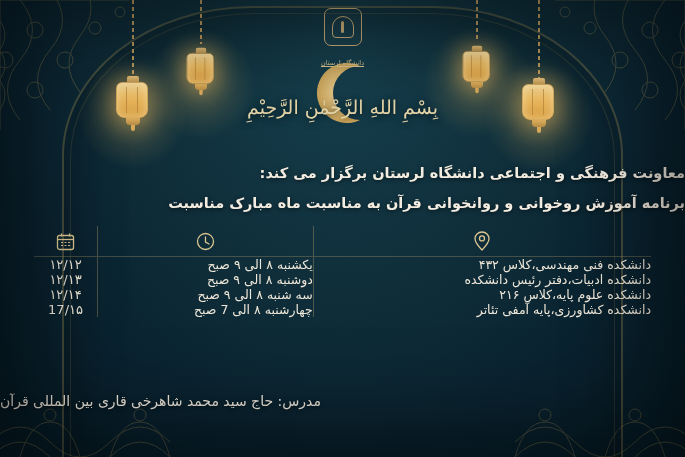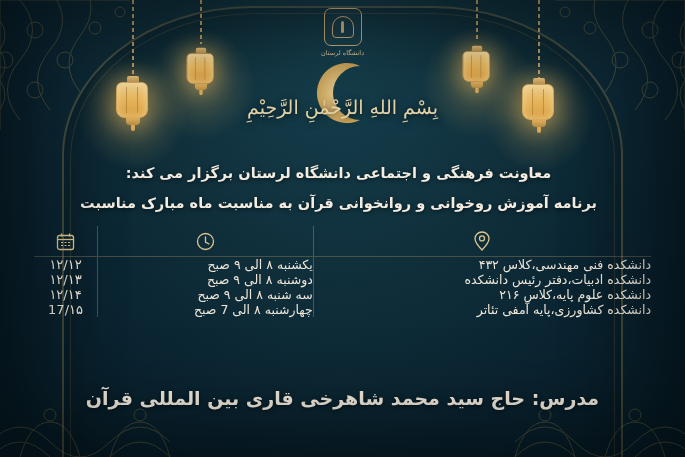--- a/index.html
+++ b/index.html
@@ -87,25 +87,26 @@
     position: absolute;
     left: 50%;
     top: 12px;
     width: 3px;
     height: 12px;
     margin-left: -1.5px;
     background: #cdb079;
     border-radius: 2px;
   }
   .logo-text {
-    margin-top: 3px;
+    margin-top: 13px;
     font-size: 6.5px;
     color: #d8c391;
     letter-spacing: 0.2px;
     white-space: nowrap;
+    text-decoration: underline;
   }
 
   
   .lantern {
     position: absolute;
     top: 0;
     z-index: 5;
   }
   .chain {
     width: 2px;
@@ -187,22 +188,22 @@
     color: #e7d6a8;
     letter-spacing: 1px;
     white-space: nowrap;
     text-shadow: 0 1px 6px rgba(0,0,0,0.65);
   }
 
   
   .headline {
     position: absolute;
     top: 160px;
-    left: 0; right: 8px;
-    text-align: center;
+    left: 0; right: 0;
+    text-align: right;
     z-index: 6;
     color: #f3ece0;
   }
   .headline .l1 {
     font-size: 14.5px;
     font-weight: bold;
     line-height: 26px;
     text-shadow: 0 1px 4px rgba(0,0,0,0.6);
   }
   .headline .l2 {
@@ -262,24 +263,24 @@
     height: 1px;
     padding: 0;
     background: rgba(200,170,110,0.30);
   }
 
   
   .footer {
     position: absolute;
     bottom: 48px;
     left: 0; right: 0;
-    text-align: center;
+    text-align: left;
     z-index: 6;
-    font-size: 19px;
-    font-weight: bold;
+    font-size: 14px;
+    font-weight: normal;
     color: #f3ece0;
     text-shadow: 0 1px 4px rgba(0,0,0,0.6);
   }
   .vignette {
     position: absolute;
     inset: 0;
     pointer-events: none;
     box-shadow: inset 0 0 90px 30px rgba(0,0,0,0.45);
     z-index: 7;
   }

